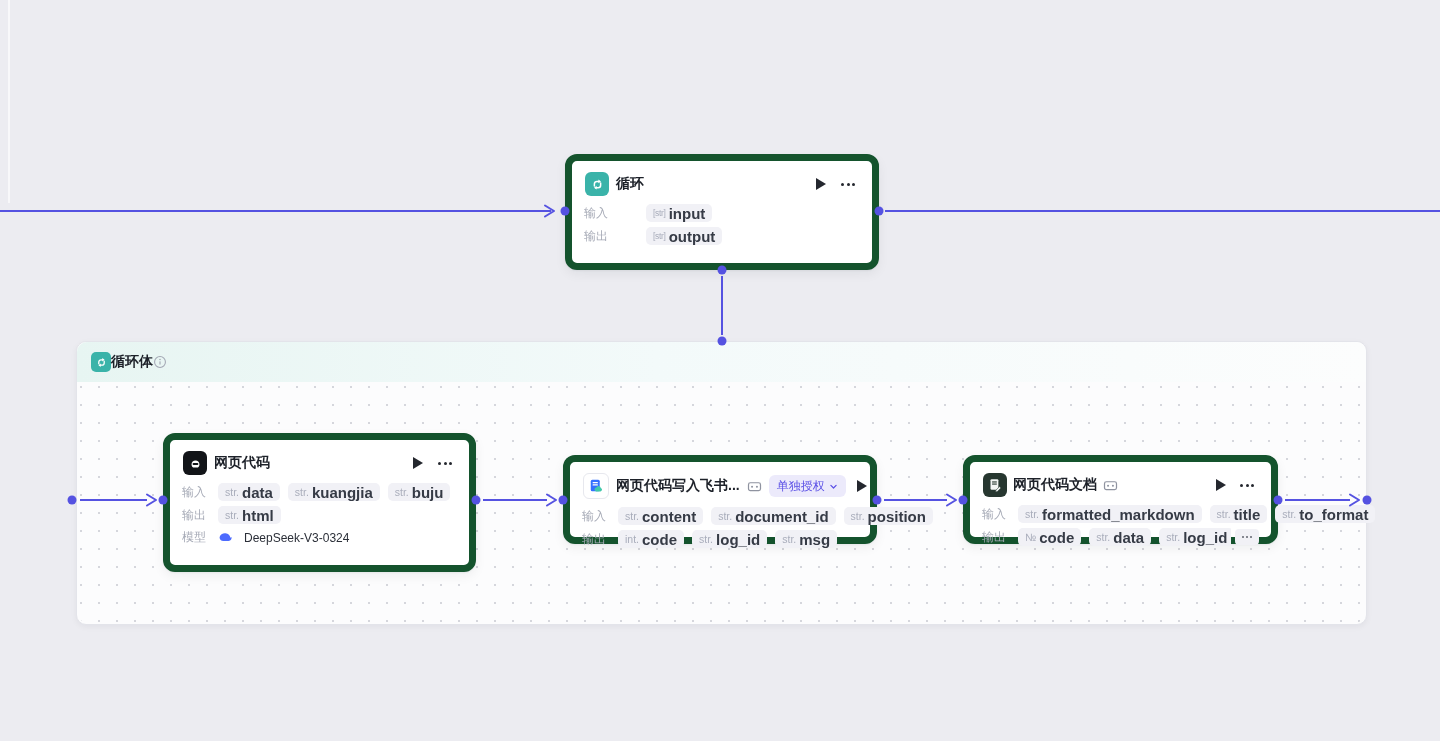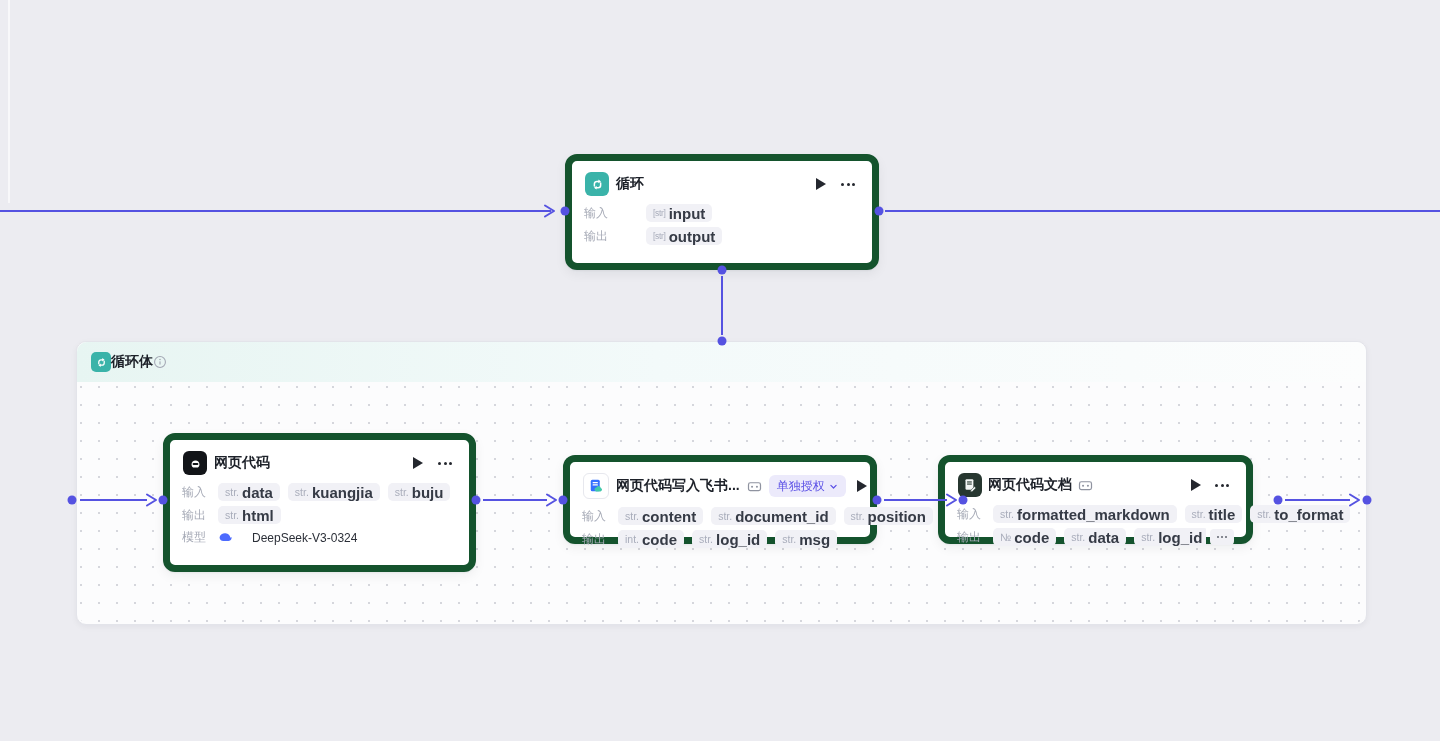--- a/index.html
+++ b/index.html
@@ -23,21 +23,21 @@
   .rows{padding:2px 12px 0 12px;}
   .row{display:flex;align-items:center;margin-bottom:5px;position:relative;}
   .rlabel{color:#a6aab6;font-size:12px;flex-shrink:0;margin-right:10px;}
   .w24{width:26px;} .w52{width:52px;}
   .badge{display:inline-flex;align-items:center;background:#f1f1f6;border-radius:5px;height:18px;
          padding:0 7px;margin-right:8px;gap:3px;flex-shrink:0;}
   .btype{font-size:10.5px;color:#a9adbb;text-align:center;}
   .btype.tiny{font-size:8.5px;letter-spacing:-.3px;}
   .bname{font-size:15px;font-weight:700;color:#363b46;}
   .muted{font-size:12px;color:#bdc1cc;}
-  .model-name{font-size:12px;font-weight:500;color:#2b2f38;margin-left:19px;}
+  .model-name{font-size:12px;font-weight:500;color:#2b2f38;margin-left:11px;}
   .auth-badge{display:inline-flex;align-items:center;gap:4px;background:#eceafb;color:#5b50e6;
               font-size:12px;font-weight:500;height:22px;padding:0 8px;border-radius:6px;cursor:pointer;flex-shrink:0;}
   .plugin-ic{flex-shrink:0;display:flex;align-items:center;}
   .badges-clip{display:flex;overflow:hidden;flex:1;}
   .fade-badge{position:relative;overflow:hidden;}
   .fade-badge::after{content:"";position:absolute;top:0;right:0;width:55%;height:100%;
                      background:linear-gradient(90deg,rgba(241,241,246,0),#f1f1f6 80%);}
   .mini-more{position:absolute;right:0;top:1px;width:24px;height:16px;border-radius:4px;background:#f1f1f6;
              display:flex;align-items:center;justify-content:center;gap:2px;cursor:pointer;}
   .mini-more i{width:2.2px;height:2.2px;border-radius:50%;background:#60646f;}
@@ -236,21 +236,21 @@
             <span class="bname">log_id</span>
           </span>
         <span class="badge">
             <span class="btype">str.</span>
             <span class="bname">msg</span>
           </span>
       </div>
     </div>
   </div>
 
-  <div class="card" style="left:938px;top:455px;width:315px;height:89px;">
+  <div class="card" style="left:963px;top:455px;width:315px;height:89px;">
     <div class="card-head" style="gap:6px;">
       <span class="nicon dark">
         <svg width="18" height="18" viewBox="0 0 24 24">
           <rect x="6" y="4.2" width="10.5" height="14.2" rx="1.6" fill="#f4f6f5"></rect>
           <rect x="8.1" y="7.2" width="6.3" height="1.5" fill="#2a3a33"></rect>
           <rect x="8.1" y="10" width="6.3" height="1.5" fill="#2a3a33"></rect>
           <path d="M13.2 18.8l4.7-4.7 2 2-4.7 4.7-2.4.4z" fill="#e8eceb" stroke="#273730" stroke-width="0.7"></path>
         </svg>
       </span>
       <span class="ntitle">网页代码文档</span>

